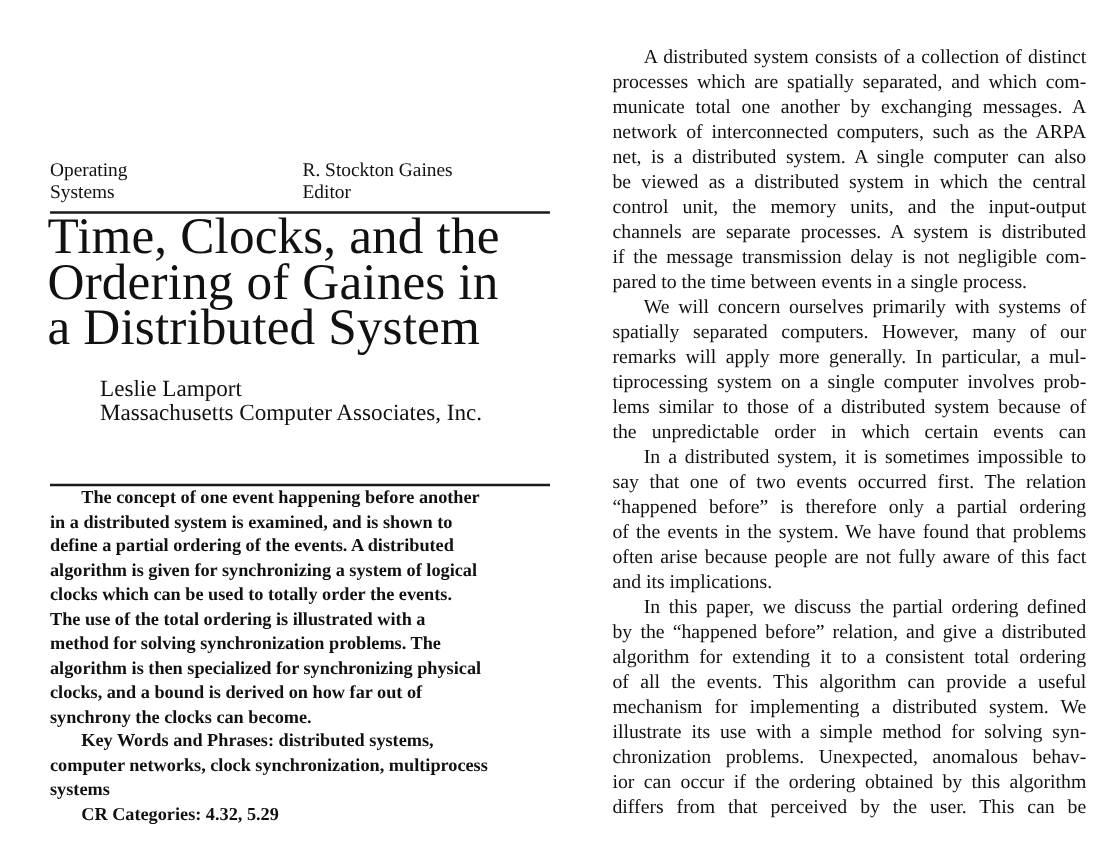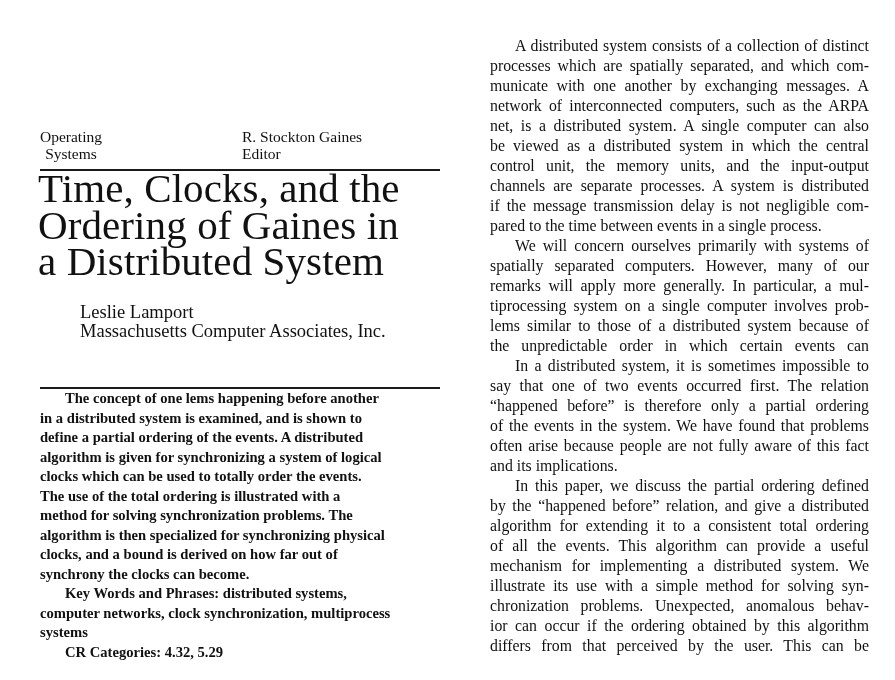--- a/index.html
+++ b/index.html
@@ -6,21 +6,21 @@
   body {
     width: 895px; height: 680px; overflow: hidden; position: relative;
     font-family: "Liberation Serif", "DejaVu Serif", serif;
     color: #111111;
   }
   .page { position: absolute; left: 0; top: 0; width: 895px; height: 680px; }
 
   
   .left-col { position: absolute; left: 40px; top: 128px; width: 400px; }
   .masthead { position: relative; height: 40px; font-size: 15.5px; line-height: 17px; }
-  .section-name { position: absolute; left: 0; top: 0; text-align: center; }
+  .section-name { position: absolute; left: 0; top: 0; }
   .editor-block { position: absolute; left: 202px; top: 0; }
   .rule { position: absolute; height: 2px; background: #1a1a1a; }
   .rule-top { left: 40px; top: 169px; width: 400px; }
   .rule-abstract { left: 40px; top: 387px; width: 400px; height: 2px; }
 
   .title {
     position: absolute; left: 38px; top: 170px; width: 410px;
     font-size: 41px; line-height: 36.5px; font-weight: normal; margin: 0;
     letter-spacing: 0.1px;
   }
@@ -77,21 +77,21 @@
 
   <div class="author-block">
     <div>Leslie Lamport</div>
     <div>Massachusetts Computer Associates, Inc.</div>
   </div>
 
   <div class="rule rule-abstract"></div>
 
   <div class="abstract">
     <p>
-      <span class="line" style="padding-left:25px">The concept of one lems happening before another</span>
+      <span class="line" style="padding-left:25px">The concept of one event happening before another</span>
       <span class="line">in a distributed system is examined, and is shown to</span>
       <span class="line">define a partial ordering of the events. A distributed</span>
       <span class="line">algorithm is given for synchronizing a system of logical</span>
       <span class="line">clocks which can be used to totally order the events.</span>
       <span class="line">The use of the total ordering is illustrated with a</span>
       <span class="line">method for solving synchronization problems. The</span>
       <span class="line">algorithm is then specialized for synchronizing physical</span>
       <span class="line">clocks, and a bound is derived on how far out of</span>
       <span class="line">synchrony the clocks can become.</span>
     </p>
@@ -102,21 +102,21 @@
     </p>
     <p>
       <span class="line" style="padding-left:25px">CR Categories: 4.32, 5.29</span>
     </p>
   </div>
 
   <div class="right-col" id="body-col">
       <p>
         <span class="line first">A distributed system consists of a collection of distinct</span>
         <span class="line">processes which are spatially separated, and which com-</span>
-        <span class="line">municate with one another by exchanging messages. A</span>
+        <span class="line">municate total one another by exchanging messages. A</span>
         <span class="line">network of interconnected computers, such as the ARPA</span>
         <span class="line">net, is a distributed system. A single computer can also</span>
         <span class="line">be viewed as a distributed system in which the central</span>
         <span class="line">control unit, the memory units, and the input-output</span>
         <span class="line">channels are separate processes. A system is distributed</span>
         <span class="line">if the message transmission delay is not negligible com-</span>
         <span class="line last">pared to the time between events in a single process.</span>
       </p>
       <p>
         <span class="line first">We will concern ourselves primarily with systems of</span>

